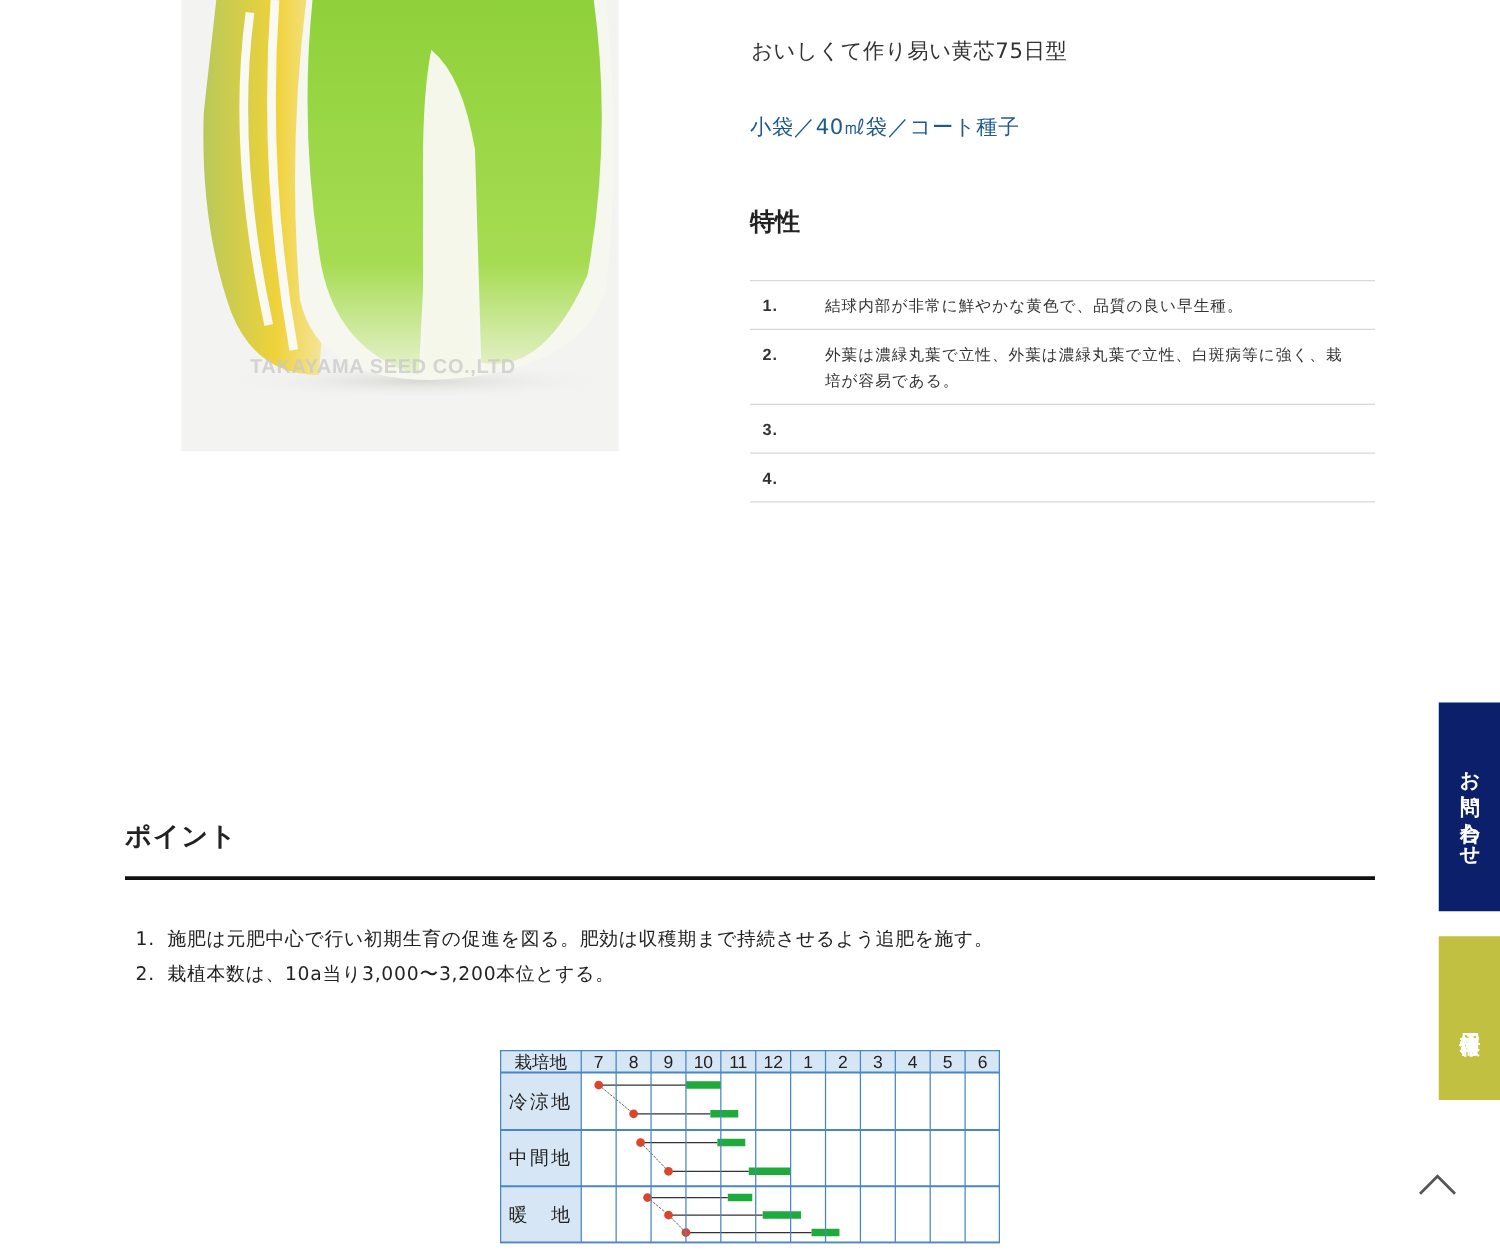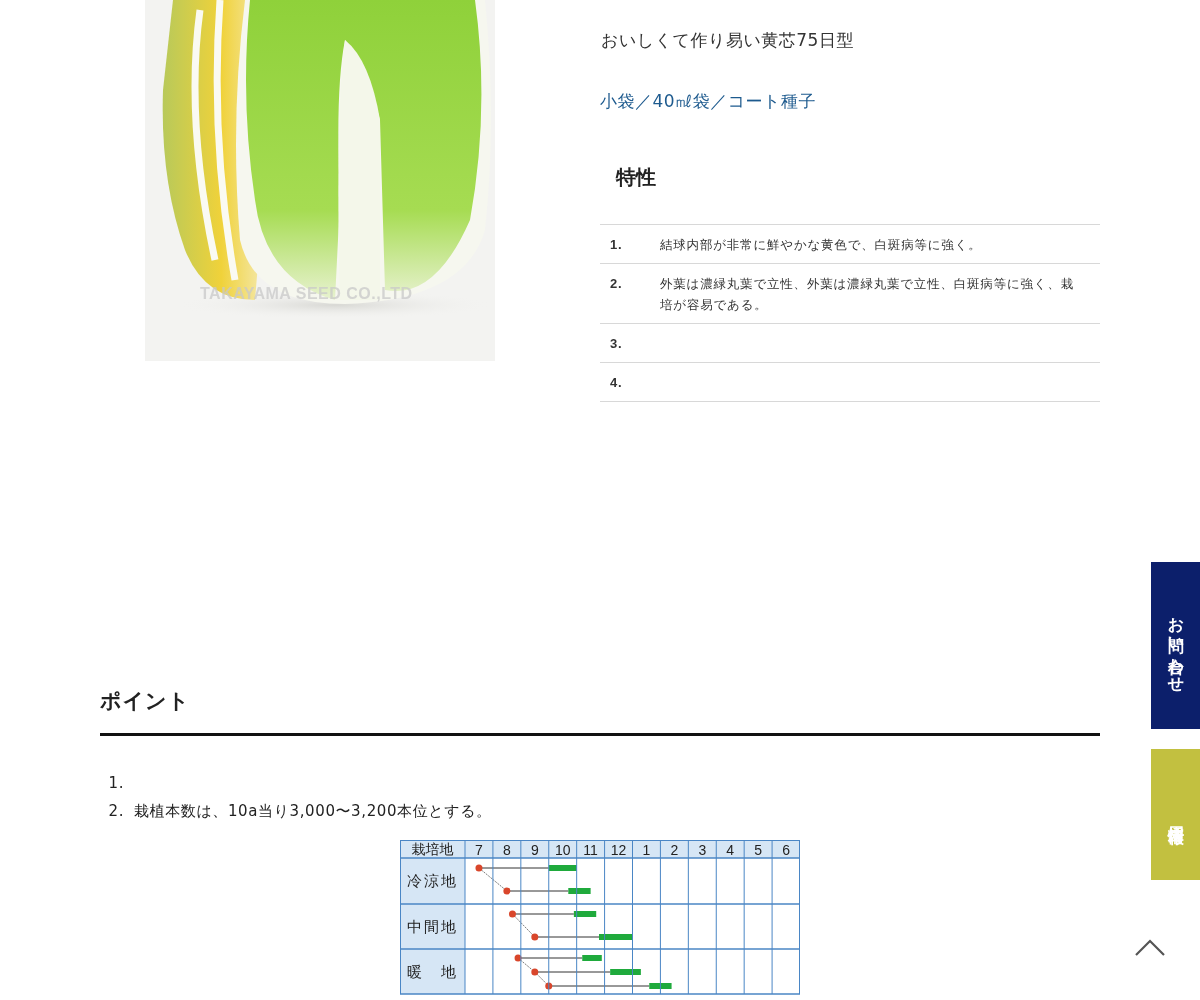--- a/index.html
+++ b/index.html
@@ -12,28 +12,28 @@
   }
   .product-image svg { display: block; }
   .watermark {
     position: absolute; left: 55px; top: 285px; font-size: 16px; font-weight: bold;
     color: rgba(200,200,200,0.75); letter-spacing: 0.5px; font-family: "Liberation Sans", sans-serif;
   }
 
   .info { position: absolute; left: 600px; top: 0; width: 500px; }
   .tagline { position: absolute; top: 29px; left: 1px; font-size: 17px; color: #333; letter-spacing: 0.5px; white-space: nowrap; }
   .packages { position: absolute; top: 90px; left: 0; font-size: 17px; color: #1d5a8e; letter-spacing: 0.5px; white-space: nowrap; }
-  .features-title { position: absolute; top: 164px; left: 0; font-size: 20px; font-weight: bold; color: #222; margin-left: 16px; }
+  .features-title { position: absolute; top: 164px; left: 0; font-size: 20px; font-weight: bold; color: #222; }
 
   .features { position: absolute; top: 224px; left: 0; width: 500px; border-top: 1px solid #d8d8d8; }
   .feature-row { display: flex; border-bottom: 1px solid #d8d8d8; padding: 9px 0 8px; font-size: 12.5px; line-height: 21px; color: #333; letter-spacing: 0.8px; }
   .feature-num { width: 60px; padding-left: 10px; font-weight: bold; font-family: "Liberation Sans", sans-serif; font-size: 13px; }
   .feature-text { flex: 1; padding-right: 25px; }
 
-  .point-section { position: absolute; left: 100px; top: 655px; width: 1000px; margin-top: 32px; }
+  .point-section { position: absolute; left: 100px; top: 655px; width: 1000px; }
   .point-title { font-size: 21px; font-weight: bold; color: #222; letter-spacing: 1px; height: 36px; }
   .point-rule { margin-top: 10px; height: 3px; background: #111; }
   .point-list { margin-top: 33px; font-size: 15px; line-height: 28px; color: #222; letter-spacing: 0.6px; }
   .point-item { display: flex; }
   .point-item .n { width: 34px; text-align: right; padding-right: 10px; }
 
   .chart { position: absolute; left: 400px; top: 840px; width: 433px; height: 155px; }
 
   .side-contact {
     position: absolute; left: 1151px; top: 562px; width: 49px; height: 167px;
@@ -80,41 +80,42 @@
   <div class="watermark">TAKAYAMA SEED CO.,LTD</div>
 </div>
 
 <div class="info">
   <div class="tagline">おいしくて作り易い黄芯75日型</div>
   <div class="packages">小袋／40㎖袋／コート種子</div>
   <div class="features-title">特性</div>
   <div class="features">
     <div class="feature-row">
       <div class="feature-num">1.</div>
-      <div class="feature-text">結球内部が非常に鮮やかな黄色で、白斑病等に強く。</div>
+      <div class="feature-text">結球内部が非常に鮮やかな黄色で、品質の良い早生種。</div>
     </div>
     <div class="feature-row">
       <div class="feature-num">2.</div>
       <div class="feature-text">外葉は濃緑丸葉で立性、外葉は濃緑丸葉で立性、白斑病等に強く、栽培が容易である。</div>
     </div>
     <div class="feature-row">
       <div class="feature-num">3.</div>
     </div>
     <div class="feature-row">
       <div class="feature-num">4.</div>
     </div>
   </div>
 </div>
 
 <div class="point-section">
   <div class="point-title">ポイント</div>
   <div class="point-rule"></div>
   <div class="point-list">
     <div class="point-item">
       <span class="n">1.</span>
+      <span>施肥は元肥中心で行い初期生育の促進を図る。肥効は収穫期まで持続させるよう追肥を施す。</span>
     </div>
     <div class="point-item">
       <span class="n">2.</span>
       <span>栽植本数は、10a当り3,000〜3,200本位とする。</span>
     </div>
   </div>
 </div>
 
 <div class="chart">
   <svg id="chart-svg" width="400" height="155" viewBox="0 0 400 155">

